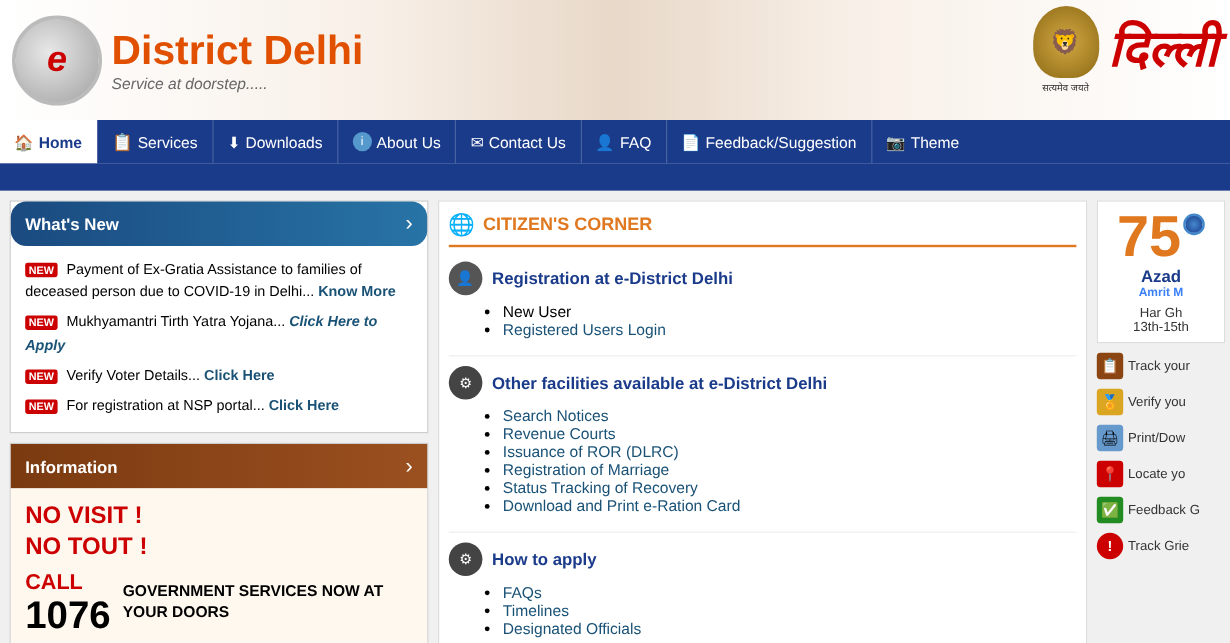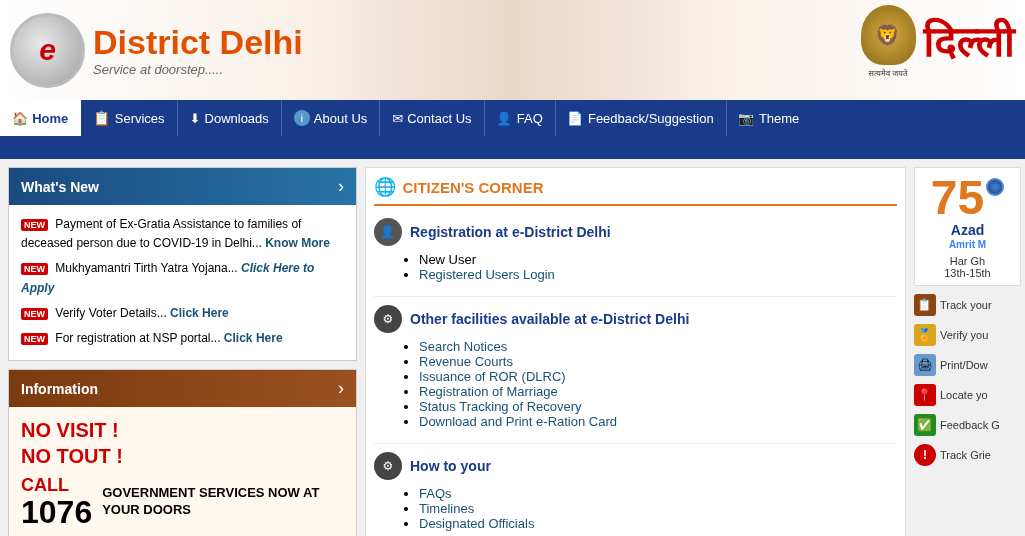--- a/index.html
+++ b/index.html
@@ -25,21 +25,21 @@
       </div>
     </div>
 
     <div style="position:absolute; right:10px; top:5px; z-index:2; display:flex; align-items:center; gap:8px;">
       <div style="display:flex; flex-direction:column; align-items:center;">
         <div style="width:55px; height:60px; background:radial-gradient(circle, #d4a843, #8B6914); border-radius:50% 50% 40% 40%; display:flex; align-items:center; justify-content:center;">
           <span style="color:#fff; font-size:20px;">🦁</span>
         </div>
         <div style="font-size:8px; color:#333; margin-top:2px;">सत्यमेव जयते</div>
       </div>
-      <div style="display:flex; flex-direction:column; align-items:center;">
+      <div style="display:flex; flex-direction:column; align-items:center;font-style:italic;">
         <div style="font-size:42px; color:#cc0000; font-weight:bold; font-family: serif; line-height:1;">दिल्ली</div>
       </div>
     </div>
   </div>
 </div>
 
 <nav style="background:#1a3a8a; display:flex; align-items:stretch; height:36px;">
   <div style="display:flex; align-items:center; padding:0 12px; color:#fff; font-size:13px; cursor:pointer; background:#fff; color:#1a3a8a; font-weight:bold; border-right:1px solid rgba(255,255,255,0.2);">
     <span style="margin-right:4px;">🏠</span>
     <span>Home</span>
@@ -78,21 +78,21 @@
   <div style="white-space:nowrap; animation: marquee 25s linear infinite; display:inline-block; padding-left:100%;">
     <span>Due to some urgent maintenance, application will not be available Today between 01.00 PM to 02.00 PM</span>
   </div>
 </div>
 
 <div style="display:flex; background:#f0f0f0; min-height:400px;">
 
   <div style="width:365px; flex-shrink:0; padding:8px;">
 
     <div style="background:#fff; border:1px solid #ccc; margin-bottom:8px;">
-      <div style="background:linear-gradient(to right, #1a4a80, #2874a6); color:#fff; padding:8px 12px; display:flex; align-items:center; justify-content:space-between; font-weight:bold; font-size:14px;">
+      <div style="background:linear-gradient(to right, #1a4a80, #2874a6); color:#fff; padding:8px 12px; display:flex; align-items:center; justify-content:space-between; font-weight:bold; font-size:14px;border-radius:13px;">
         <span>What's New</span>
         <button style="background:none; border:none; color:#fff; font-size:18px; cursor:pointer;">›</button>
       </div>
       <div style="padding:10px 12px; font-size:12px; line-height:1.6;">
         <div style="margin-bottom:6px;">
           <span style="background:#cc0000; color:#fff; font-size:9px; font-weight:bold; padding:1px 3px; border-radius:2px; margin-right:4px;">NEW</span>
           <span>Payment of Ex-Gratia Assistance to families of deceased person due to COVID-19 in Delhi... </span>
           <a style="color:#1a5276; font-weight:bold; cursor:pointer; text-decoration:none;">Know More</a>
         </div>
         <div style="margin-bottom:6px;">
@@ -165,21 +165,21 @@
         <li><a style="color:#1a5276; text-decoration:none; font-size:13px;">Status Tracking of Recovery</a></li>
         <li><a style="color:#1a5276; text-decoration:none; font-size:13px;">Download and Print e-Ration Card</a></li>
       </ul>
     </div>
 
     <hr style="border:none; border-top:1px solid #eee; margin:8px 0;">
 
     <div style="margin-bottom:14px;">
       <div style="display:flex; align-items:center; gap:8px; margin-bottom:6px;">
         <div style="width:28px; height:28px; border-radius:50%; background:#444; display:flex; align-items:center; justify-content:center; color:#fff; font-size:12px; flex-shrink:0;">⚙</div>
-        <div style="font-size:14px; font-weight:bold; color:#1a3a8a;">How to your</div>
+        <div style="font-size:14px; font-weight:bold; color:#1a3a8a;">How to apply</div>
       </div>
       <ul style="list-style:disc; padding-left:45px;">
         <li><a style="color:#1a5276; text-decoration:none; font-size:13px;">FAQs</a></li>
         <li><a style="color:#1a5276; text-decoration:none; font-size:13px;">Timelines</a></li>
         <li><a style="color:#1a5276; text-decoration:none; font-size:13px;">Designated Officials</a></li>
       </ul>
     </div>
   </div>
 
   <div style="width:115px; flex-shrink:0; padding:8px 4px;">

